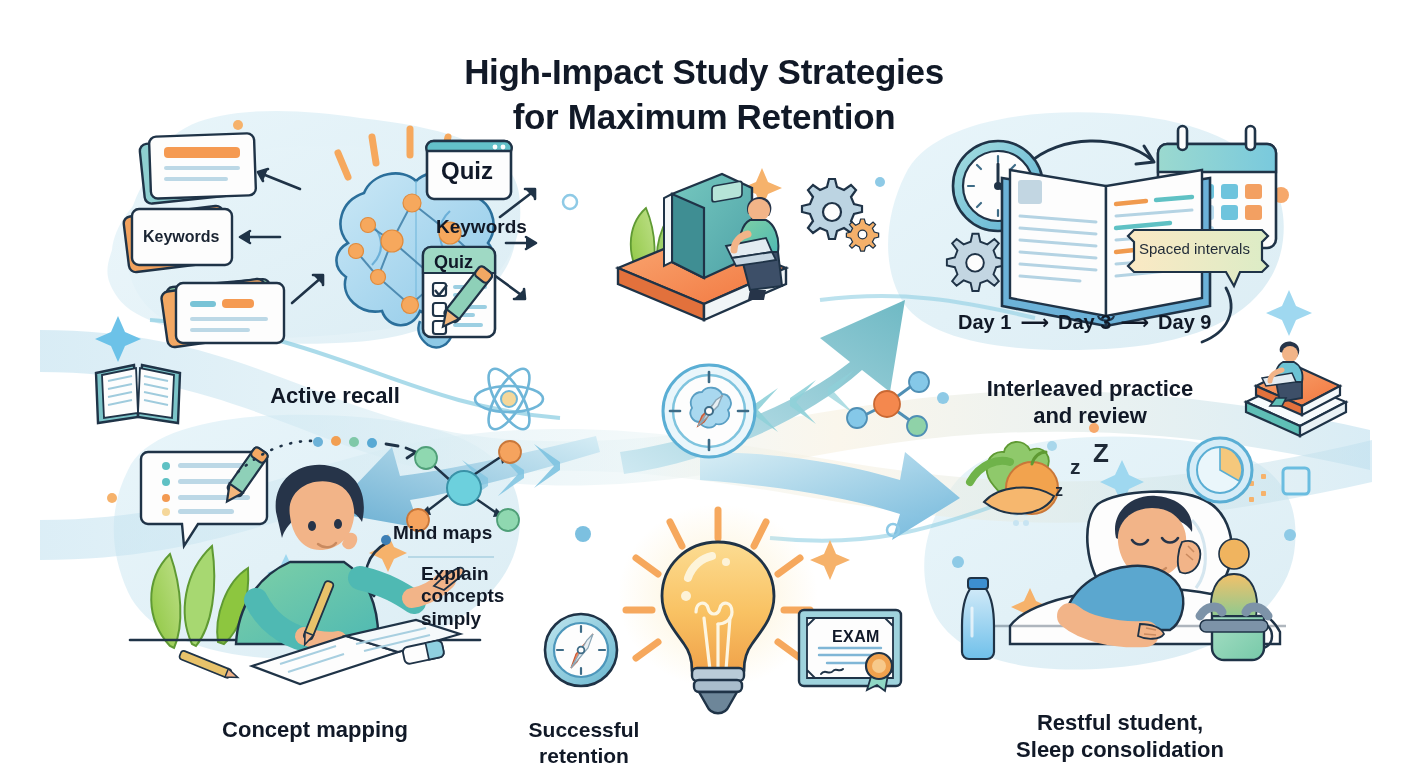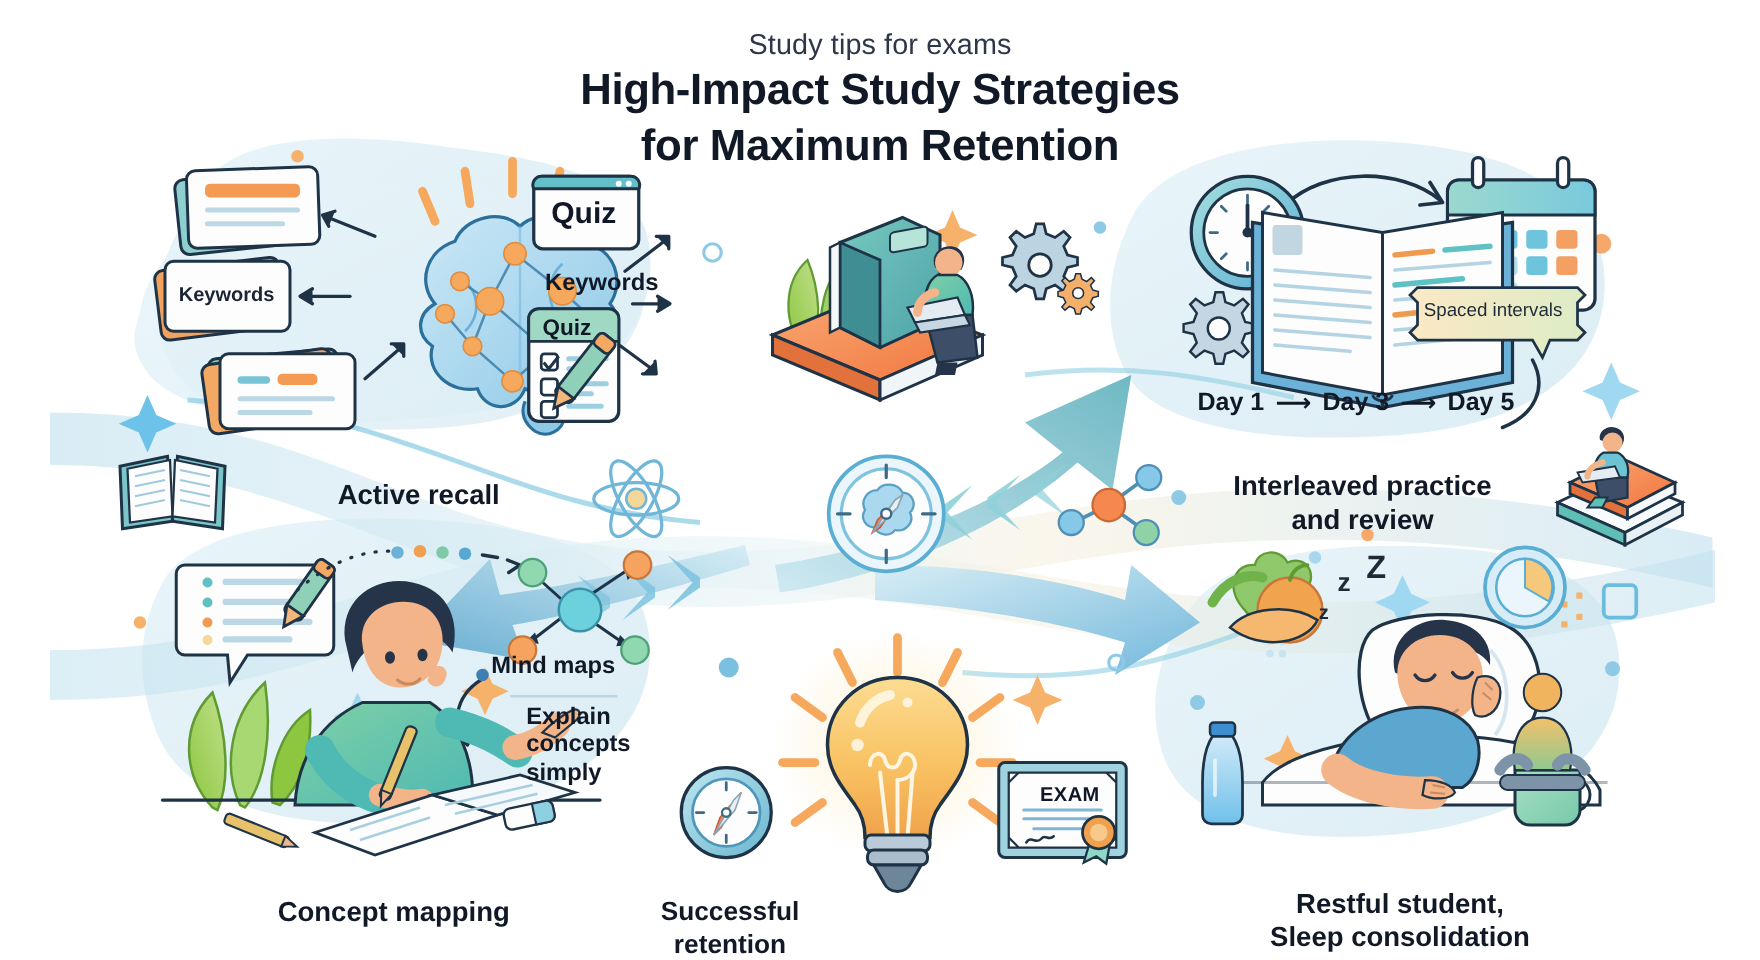--- a/index.html
+++ b/index.html
@@ -222,21 +222,20 @@
       <path d="M762,168 l6,14 l14,6 l-14,6 l-6,14 l-6,-14 l-14,-6 l14,-6 z"></path>
       <path d="M1030,588 l6,13 l13,6 l-13,6 l-6,13 l-6,-13 l-13,-6 l13,-6 z"></path>
     </g>
     <g fill="#9fd8f0">
       <path d="M1289,290 l7,16 l16,7 l-16,7 l-7,16 l-7,-16 l-16,-7 l16,-7 z"></path>
       <path d="M1122,460 l7,15 l15,7 l-15,7 l-7,15 l-7,-15 l-15,-7 l15,-7 z"></path>
       <path d="M286,554 l6,13 l13,6 l-13,6 l-6,13 l-6,-13 l-13,-6 l13,-6 z"></path>
     </g>
   </svg>
 
-  <div class="kicker">Study tips for exams</div>
   <div class="title">
     <div>High-Impact Study Strategies</div>
     <div>for Maximum Retention</div>
   </div>
 
   <svg class="abs" style="left:120px;top:125px" width="420" height="230">
 
     <g>
       <rect x="22" y="14" width="105" height="60" rx="7" fill="#8ecfd0" stroke="#1f3347" stroke-width="2.4" transform="rotate(-6 74 44)"></rect>
       <rect x="30" y="10" width="105" height="62" rx="7" fill="#fdfdfd" stroke="#1f3347" stroke-width="2.4" transform="rotate(-2 82 41)"></rect>
@@ -544,21 +543,21 @@
     <path d="M12,4 h128 l6,6 l-6,6 v18 l6,6 l-6,6 h-22 l-6,14 l-8,-14 h-92
              l-6,-6 l6,-6 v-18 l-6,-6 z" fill="url(#gBubble)" stroke="#1f3347" stroke-width="2.2"></path>
   </svg>
   <div class="abs bubble-text" style="left:1139px;top:240px">Spaced intervals</div>
 
   <div class="abs" style="left:958px;top:310px;display:flex;align-items:center;gap:9px">
     <span class="seq-text">Day 1</span>
     <span class="seq-text">⟶</span>
     <span class="seq-text">Day 3</span>
     <span class="seq-text">⟶</span>
-    <span class="seq-text">Day 5</span>
+    <span class="seq-text">Day 9</span>
   </div>
 
   <div class="caption cap-lg" style="left:950px;top:349px;width:280px">Interleaved practice
 and review</div>
 
   <svg class="abs" style="left:1236px;top:340px" width="118" height="96">
     <path d="M10,62 L56,40 L110,62 L64,86 Z" fill="#f7fbfd" stroke="#1f3347" stroke-width="2.2"></path>
     <path d="M10,62 L10,72 L64,96 L64,86 Z" fill="#5fbfb6" stroke="#1f3347" stroke-width="2.2"></path>
     <path d="M110,62 L110,72 L64,96 L64,86 Z" fill="#e9f1f5" stroke="#1f3347" stroke-width="2.2"></path>
     <path d="M20,46 L60,26 L104,46 L66,66 Z" fill="url(#gBookOrange)" stroke="#1f3347" stroke-width="2.2"></path>

